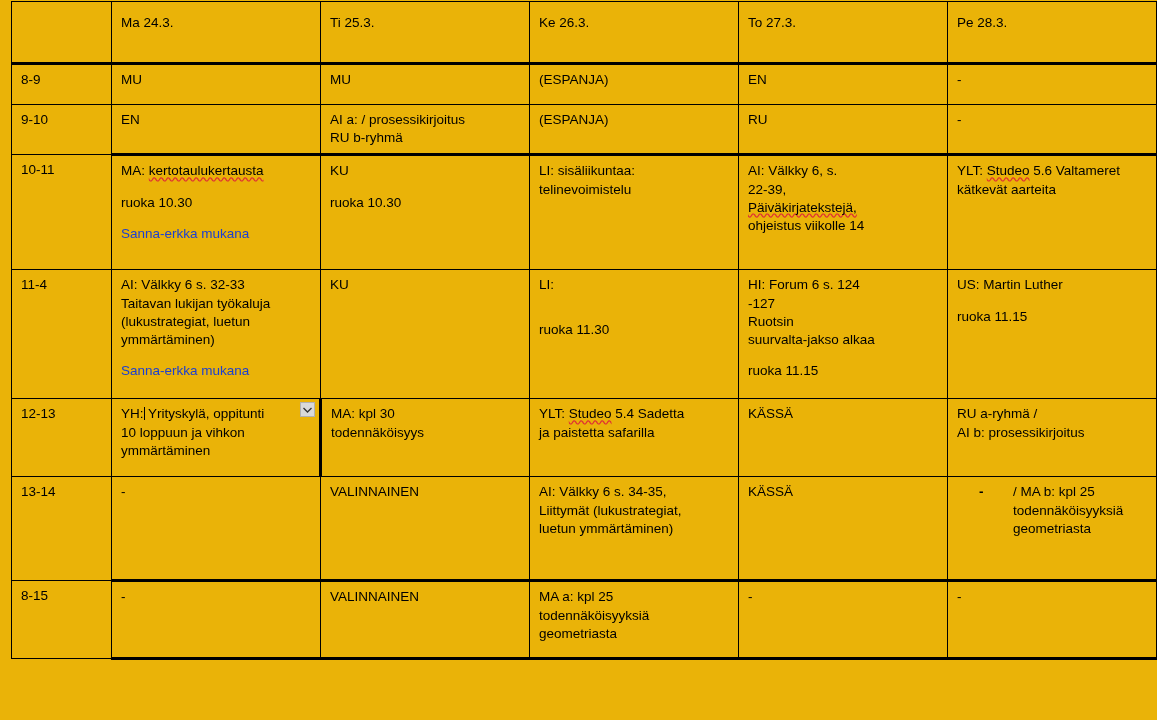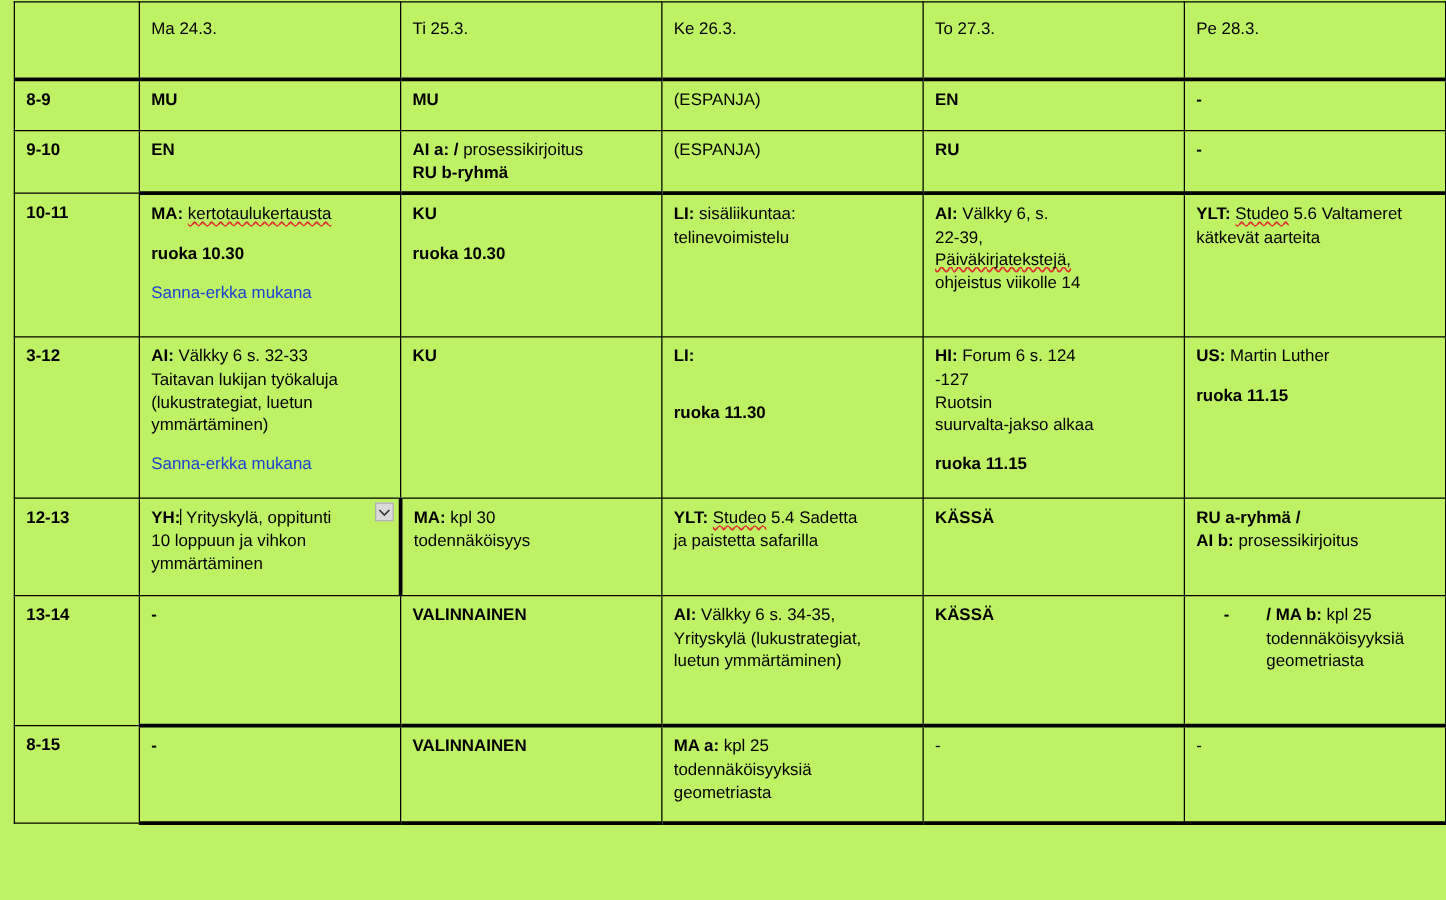--- a/index.html
+++ b/index.html
@@ -7,21 +7,21 @@
     margin: 0;
     padding: 0;
     background: #ffffff;
     font-family: "Liberation Sans", sans-serif;
   }
   #page {
     width: 1157px;
     height: 720px;
     position: relative;
     overflow: hidden;
-    background: #bef264;
+    background: #eab308;
   }
   table.schedule {
     border-collapse: collapse;
     table-layout: fixed;
     width: 1145px;
     margin-left: 11px;
     margin-top: 1px;
     font-size: 13.5px;
     color: #000;
   }
@@ -38,25 +38,25 @@
 
   
   tr.header-row td {
     height: 62px;
     padding-top: 12px;
   }
   tr.header-row td.time-head { border-bottom: 3px solid #000; }
   tr.header-row td.day-head  { border-bottom: 3px solid #000; }
 
   td.time-cell {
-    font-weight: bold;
+    font-weight: normal;
     padding-top: 8px;
   }
 
-  .b { font-weight: bold; }
+  .b { font-weight: normal; }
   .line { display: block; }
   .sp { height: 13px; }
   .blue { color: #1b3fd3; }
   .spell {
     text-decoration: underline;
     text-decoration-style: wavy;
     text-decoration-color: #e03131;
     text-decoration-skip-ink: none;
   }
   .thickbottom { border-bottom: 3px solid #000 !important; }
@@ -183,21 +183,21 @@
             <div class="line"><span>22-39,</span></div>
             <div class="line"><span class=" spell">Päiväkirjatekstejä,</span></div>
             <div class="line"><span>ohjeistus viikolle 14</span></div>
           </td>
           <td>
             <div class="line"><span class="b">YLT: </span><span class="spell">Studeo</span> 5.6 Valtameret</div>
             <div class="line"><span>kätkevät aarteita</span></div>
           </td>
         </tr>
         <tr style="height: 129px;">
-          <td class="time-cell">3-12</td>
+          <td class="time-cell">11-4</td>
           <td>
             <div class="line"><span class="b">AI: </span><span>Välkky 6 s. 32-33</span></div>
             <div class="line"><span>Taitavan lukijan työkaluja</span></div>
             <div class="line"><span>(lukustrategiat, luetun</span></div>
             <div class="line"><span>ymmärtäminen)</span></div>
             <div class="sp"></div>
             <div class="line blue"><span>Sanna-erkka mukana</span></div>
           </td>
           <td>
             <div class="line"><span class="b">KU</span></div>
@@ -253,21 +253,21 @@
         <tr style="height: 104px;">
           <td class="time-cell">13-14</td>
           <td class="thickbottom">
             <div class="line"><span class="b">-</span></div>
           </td>
           <td class="thickbottom">
             <div class="line"><span class="b">VALINNAINEN</span></div>
           </td>
           <td class="thickbottom">
             <div class="line"><span class="b">AI: </span><span>Välkky 6 s. 34-35,</span></div>
-            <div class="line"><span>Yrityskylä (lukustrategiat,</span></div>
+            <div class="line"><span>Liittymät (lukustrategiat,</span></div>
             <div class="line"><span>luetun ymmärtäminen)</span></div>
           </td>
           <td class="thickbottom">
             <div class="line"><span class="b">KÄSSÄ</span></div>
           </td>
           <td class="thickbottom">
             <ul class="bullet">
               <li>
                 <span class="dash">-</span>
                 <div class="line"><span class="b">/ MA b: </span><span>kpl 25</span></div>

